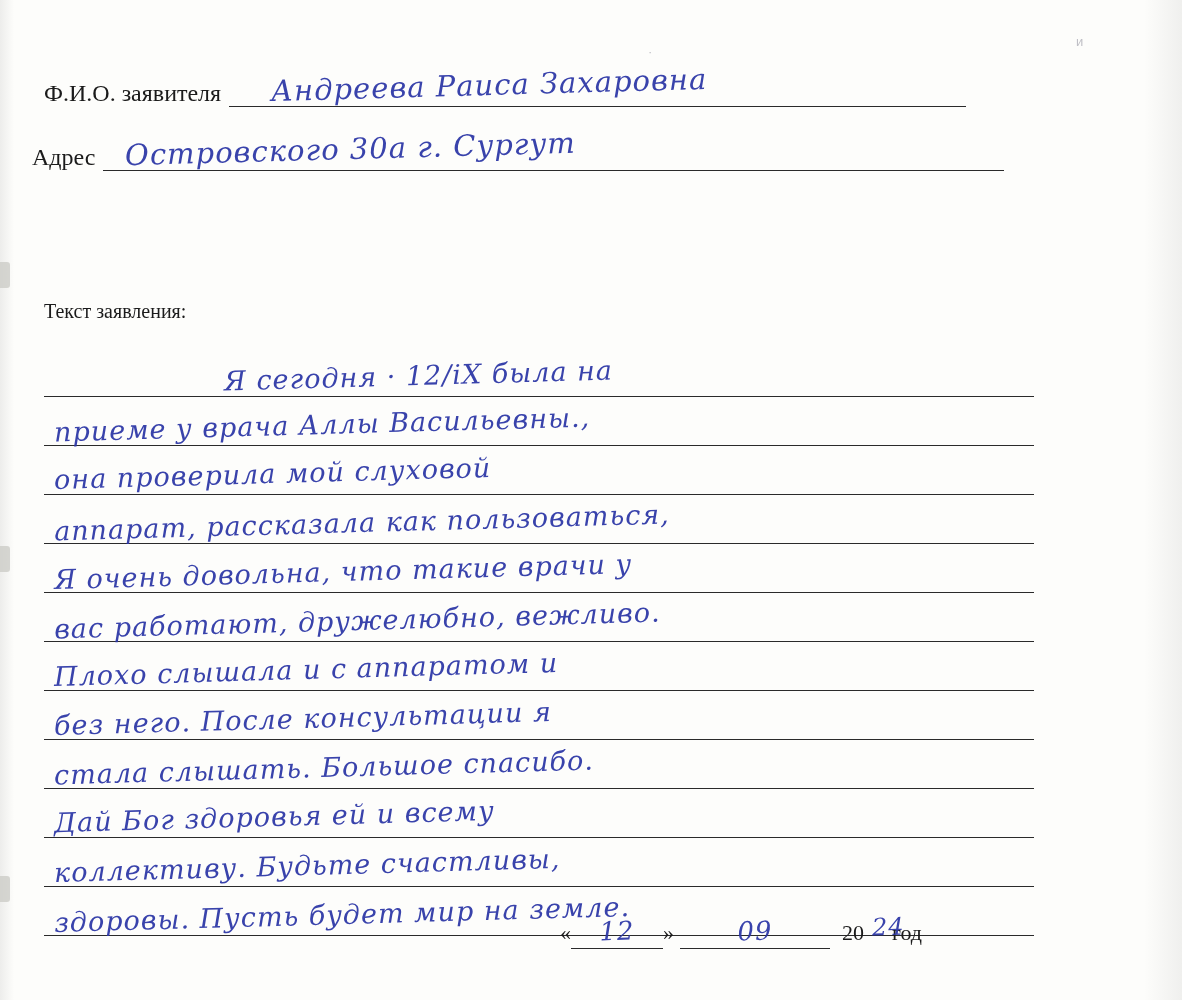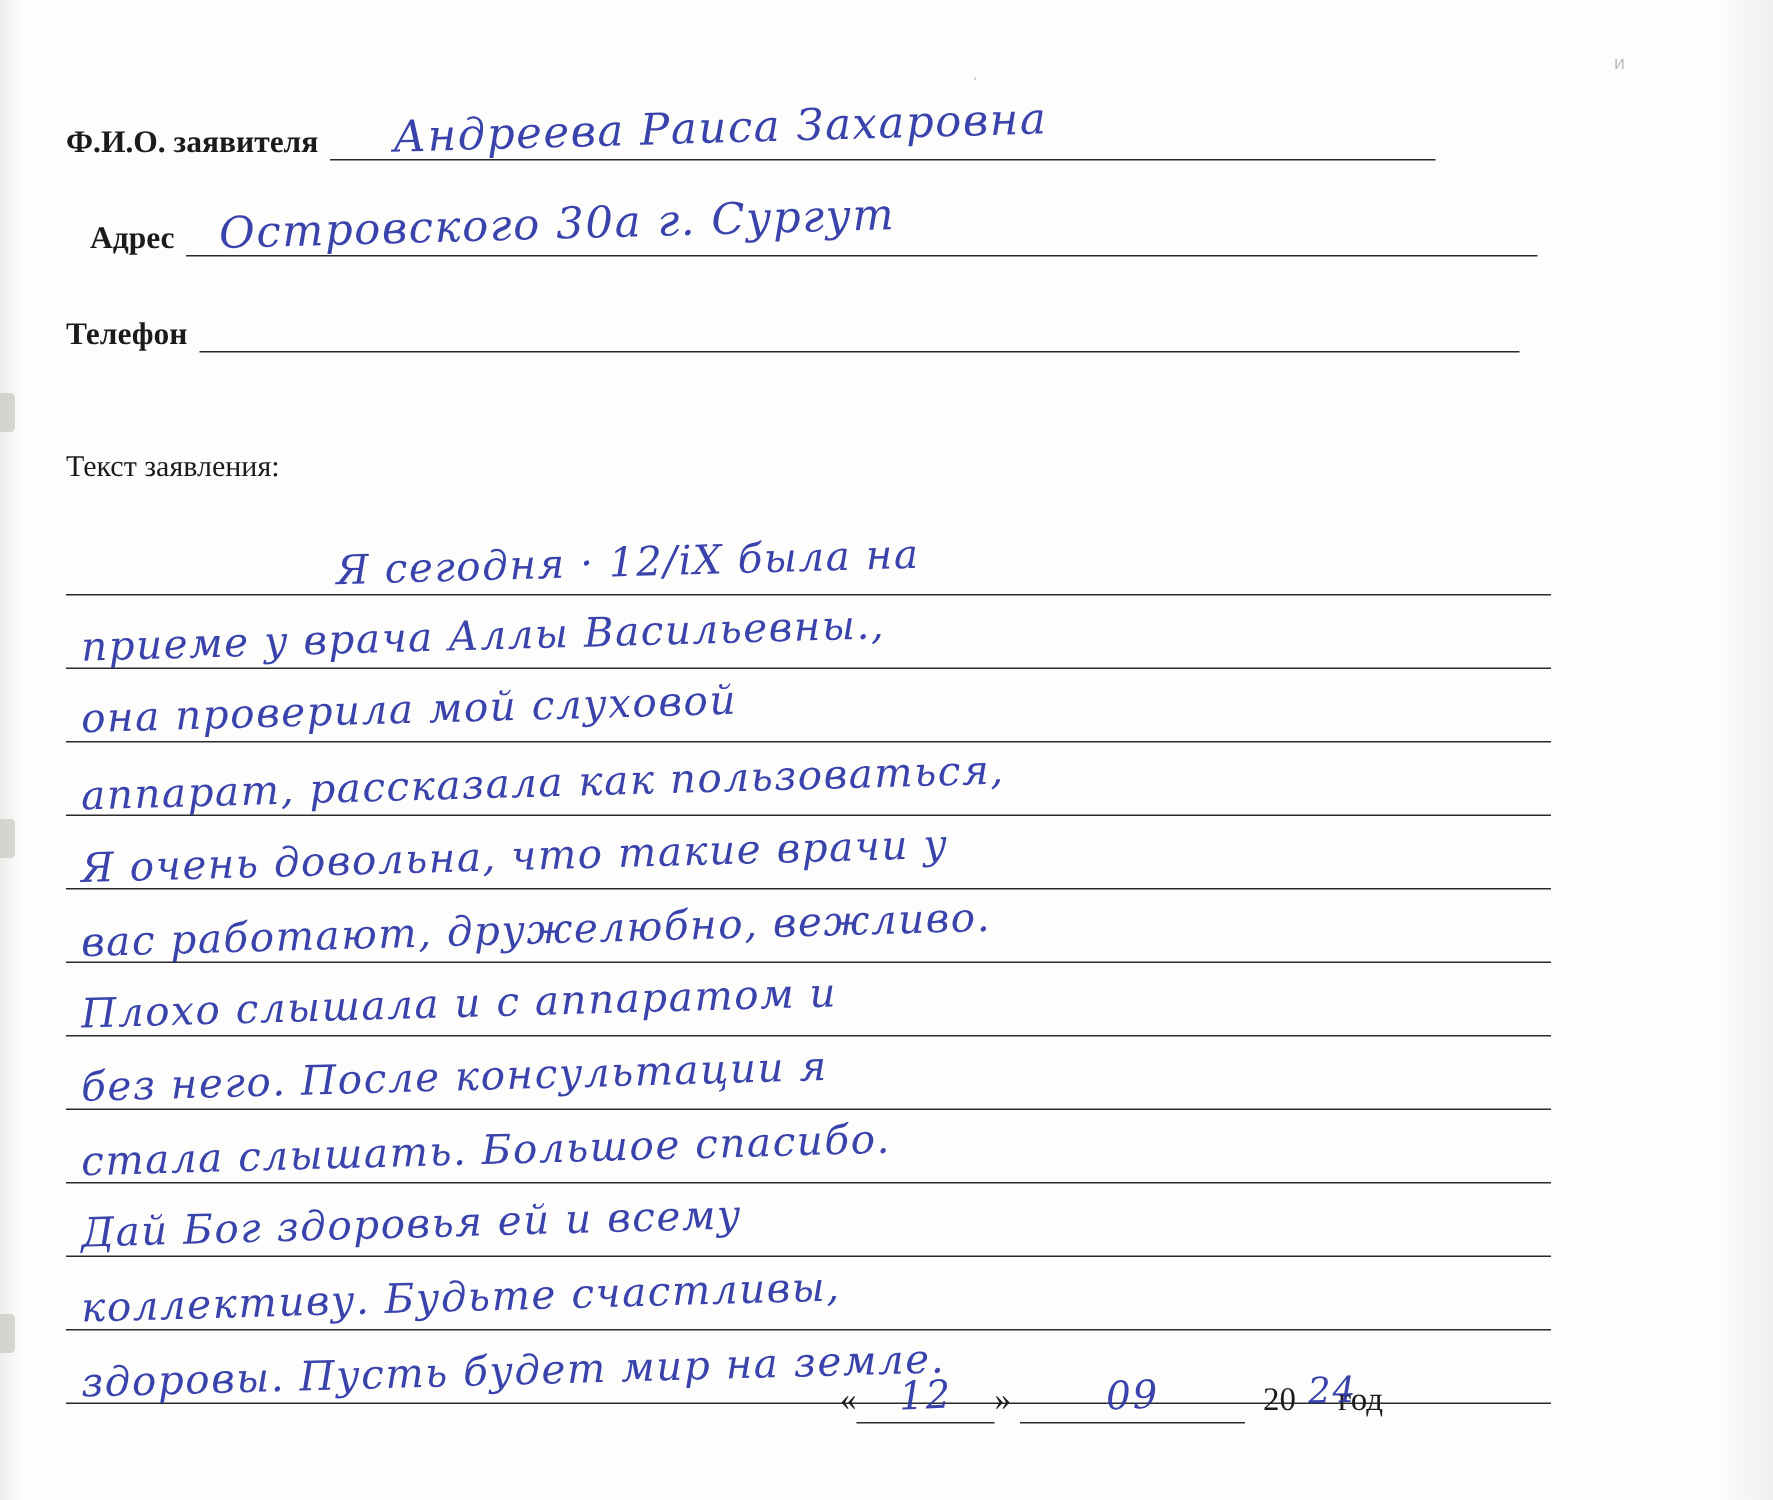--- a/index.html
+++ b/index.html
@@ -54,22 +54,22 @@
   }
 
   
   .field-row {
     position: absolute;
     display: flex;
     align-items: flex-end;
     white-space: nowrap;
   }
   .field-label {
-    font-weight: bold;
-    font-size: 21px;
+    font-weight: normal;
+    font-size: 24px;
     color: #1b1b1b;
     line-height: 1;
     padding-bottom: 2px;
   }
   .field-line {
     position: relative;
     border-bottom: 1.6px solid #2a2a2a;
     height: 30px;
     margin-left: 8px;
   }
@@ -158,33 +158,27 @@
   <div class="smudge" style="top:34px; left:1076px;">ᴎ</div>
   <div class="smudge" style="top:44px; left:648px;">·</div>
 
   <div class="field-row" style="left:44px; top:76px;">
     <span class="field-label">Ф.И.О. заявителя</span>
     <span class="field-line" style="width:737px;">
       <span class="hand" style="left:42px; bottom:4px; font-size:29px;">Андреева Раиса Захаровна</span>
     </span>
   </div>
 
-  <div class="field-row" style="left:60px; top:140px;justify-content:space-between;">
+  <div class="field-row" style="left:32px; top:140px;justify-content:space-between;">
     <span class="field-label">Адрес</span>
     <span class="field-line" style="width:901px;">
       <span class="hand" style="left:22px; bottom:4px; font-size:29px;">Островского 30а г. Сургут</span>
     </span>
   </div>
 
-  <div class="field-row" style="left:44px; top:204px;">
-    <span class="field-label">Телефон</span>
-    <span class="field-line" style="width:880px;">
-      <span class="hand" style="left:22px; bottom:4px; font-size:29px;"></span>
-    </span>
-  </div>
 
   <div class="section-title" style="left:44px; top:300px;">Текст заявления:</div>
 
   <div class="body-lines">
     <div class="rule indent">
         <span class="hand">Я сегодня · 12/iX была на</span>
       </div>
     <div class="rule">
         <span class="hand">приеме у врача Аллы Васильевны.,</span>
       </div>

